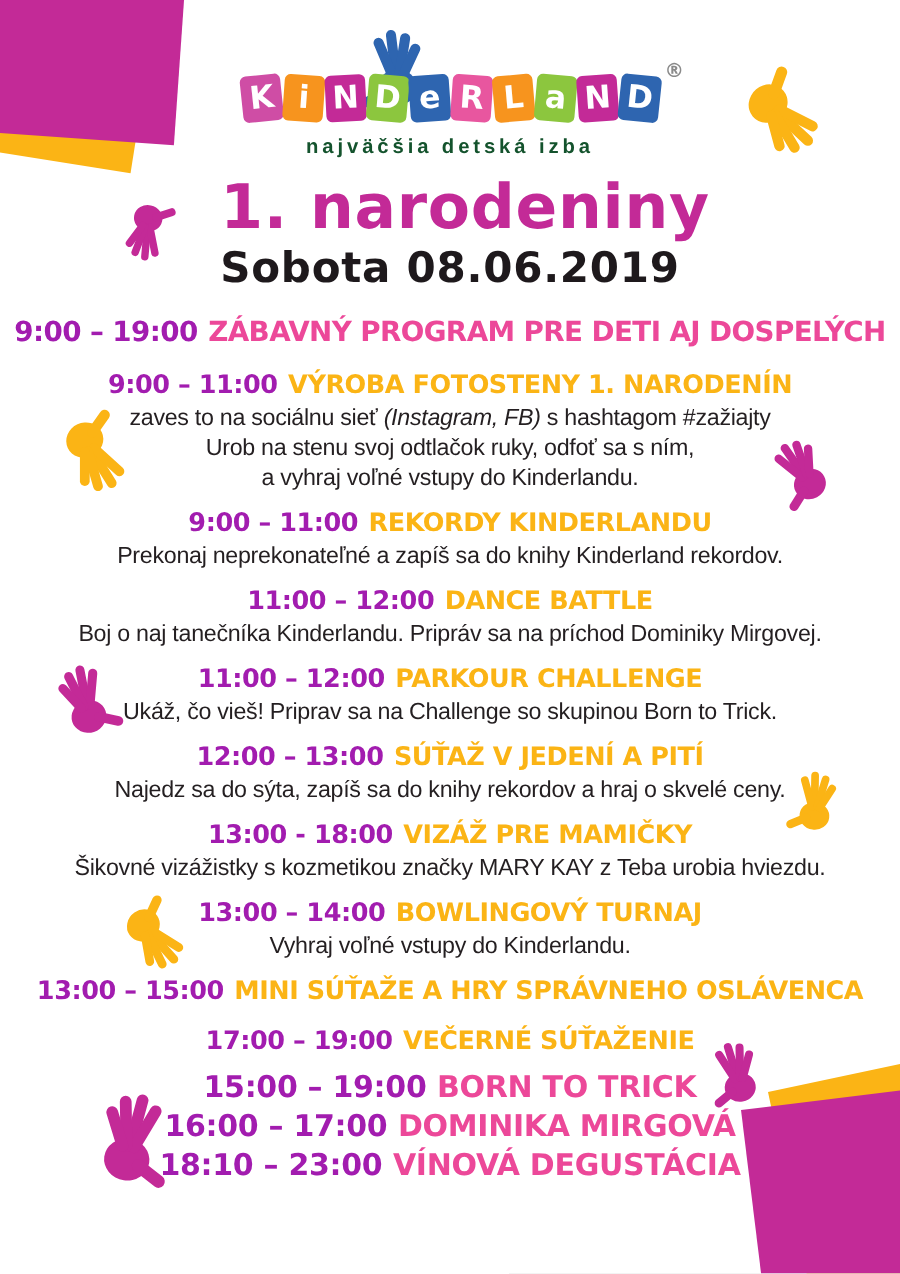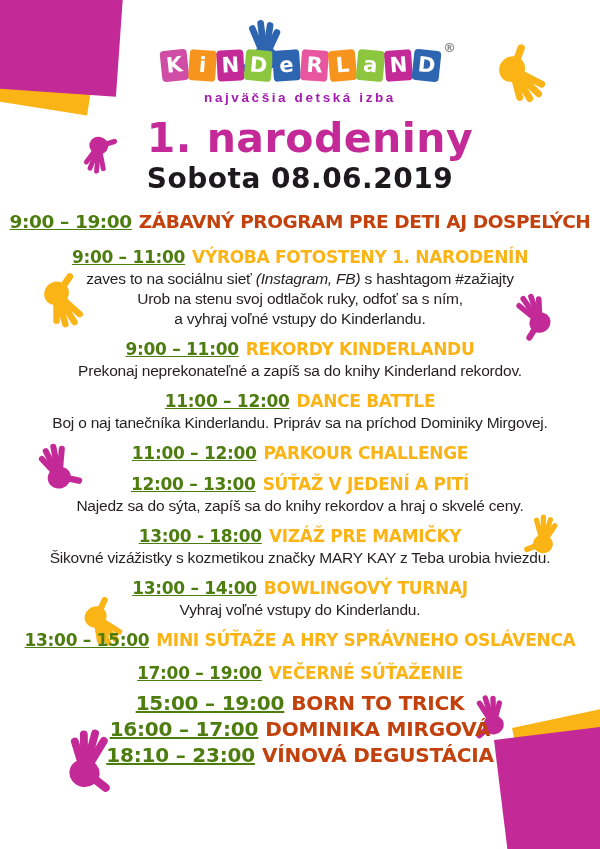--- a/index.html
+++ b/index.html
@@ -21,32 +21,32 @@
   .content{position:absolute;left:0;top:0;width:600px;text-align:center;z-index:2;}
   .logo-row{display:inline-flex;position:relative;margin-top:50px;vertical-align:top;}
   .tile{
     width:27px;height:31px;border-radius:4px;margin:0 0.5px;display:block;
     color:#fff;font-weight:bold;font-size:21px;line-height:31px;
     position:relative;z-index:1;transform:rotate(var(--r,0deg));
   }
   .logo-hand{position:absolute;top:-36px;left:calc(50% - 61px);width:48px;height:60px;z-index:0;}
   .rmark{position:absolute;right:-16px;top:-10px;font-size:13px;color:#8a8a8a;font-weight:bold;}
   .tagline{margin-top:9px;font-family:"Liberation Sans",sans-serif;font-weight:bold;
-    font-size:13.5px;letter-spacing:2.6px;color:#a21caf;}
+    font-size:13.5px;letter-spacing:2.6px;color:#14532d;}
   .main-title{margin-top:10px;font-weight:bold;font-size:41px;line-height:46px;
     color:#c32a97;letter-spacing:0.5px;padding-left:20px;}
   .date-line{margin-top:2px;font-weight:bold;font-size:28px;line-height:32px;
     color:#1e191c;letter-spacing:0.5px;}
   
   .schedule{margin-top:14px;}
   .item{margin-bottom:10px;} .item.mb12{margin-bottom:12px;} .item.mb6{margin-bottom:6px;}
   .line{font-weight:bold;font-size:17px;line-height:21px;letter-spacing:-0.3px;}
   .line.lg{font-size:18.5px;line-height:26px;letter-spacing:-0.4px;}
-  .time{color:#4d7c0f;margin-right:7px;text-decoration:underline;}
-  .t-yel{color:#fbb415;} .t-mag{color:#c2410c;}
+  .time{color:#a21caf;margin-right:7px;}
+  .t-yel{color:#fbb415;} .t-mag{color:#ec4899;}
   .desc{font-family:"Liberation Sans",sans-serif;font-size:15.5px;line-height:20px;
     color:#241f21;letter-spacing:-0.2px;}
   .item .line + .desc{margin-top:1px;}
   .desc i{font-style:italic;}
   
   .finale{margin-top:6px;text-align:center;}
   .finale .line{font-size:20px;line-height:26px;letter-spacing:-0.2px;}
 </style>
 </head>
 <body>
@@ -153,20 +153,21 @@
         <div class="line">
           <span class="time">11:00 – 12:00</span><span class="t-yel">DANCE BATTLE</span>
         </div>
         <div class="desc">Boj o naj tanečníka Kinderlandu. Pripráv sa na príchod Dominiky Mirgovej.</div>
       </div>
 
       <div class="item">
         <div class="line">
           <span class="time">11:00 – 12:00</span><span class="t-yel">PARKOUR CHALLENGE</span>
         </div>
+        <div class="desc">Ukáž, čo vieš! Priprav sa na Challenge so skupinou Born to Trick.</div>
       </div>
 
       <div class="item">
         <div class="line">
           <span class="time">12:00 – 13:00</span><span class="t-yel">SÚŤAŽ V JEDENÍ A PITÍ</span>
         </div>
         <div class="desc">Najedz sa do sýta, zapíš sa do knihy rekordov a hraj o skvelé ceny.</div>
       </div>
 
       <div class="item">

